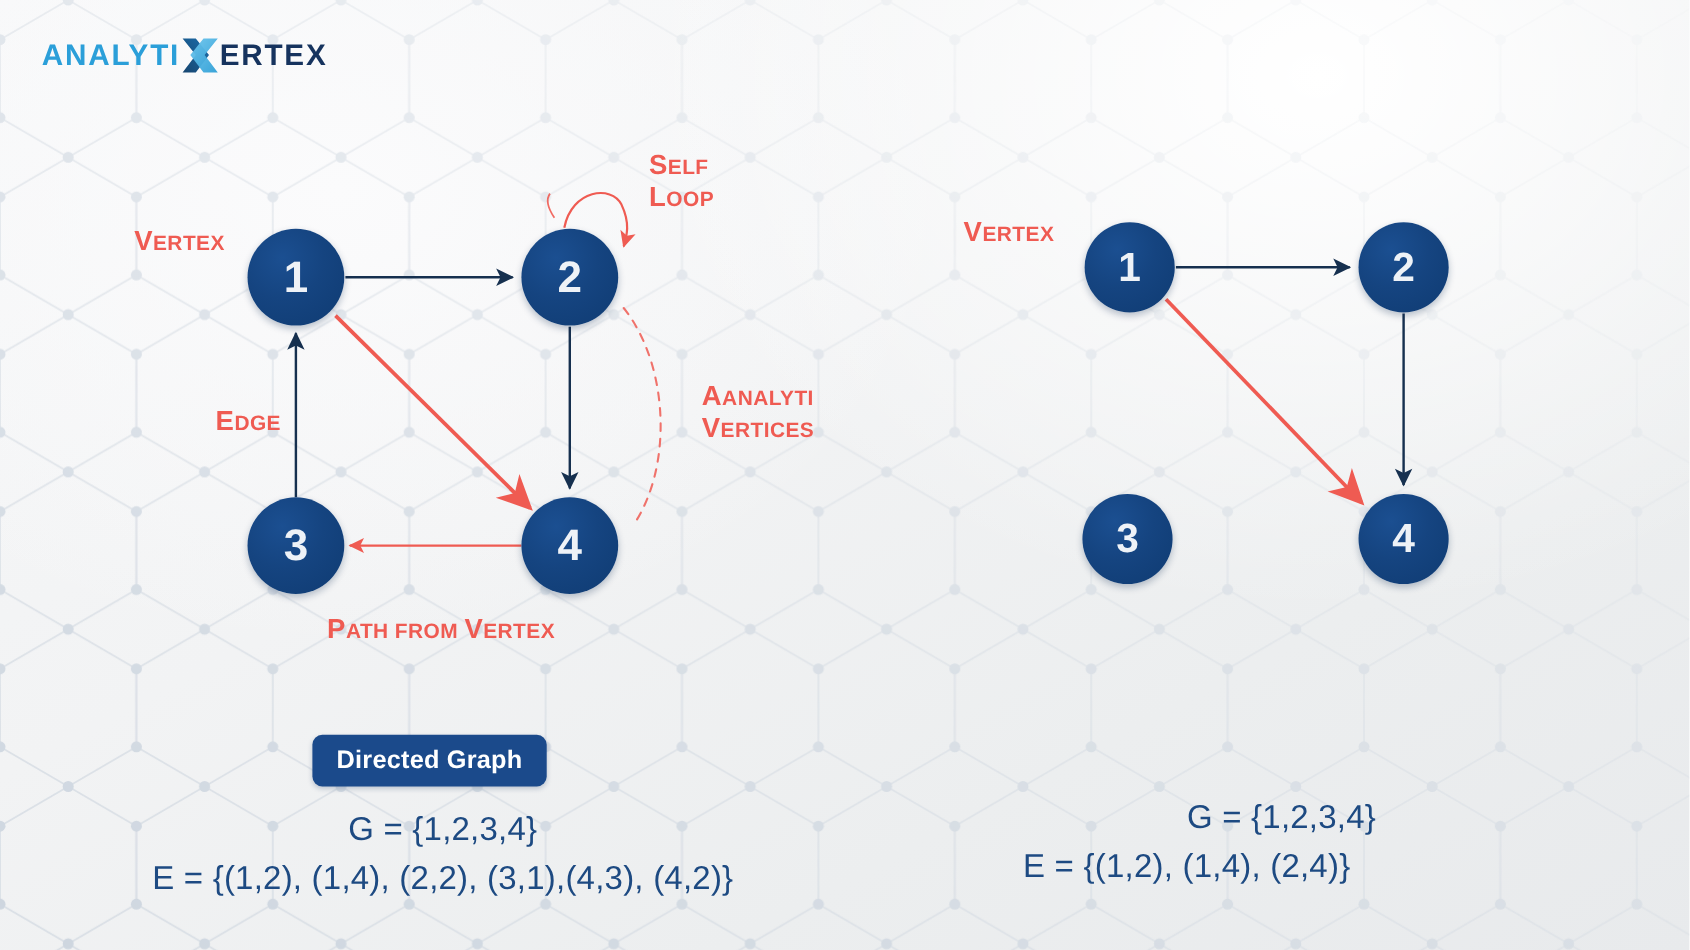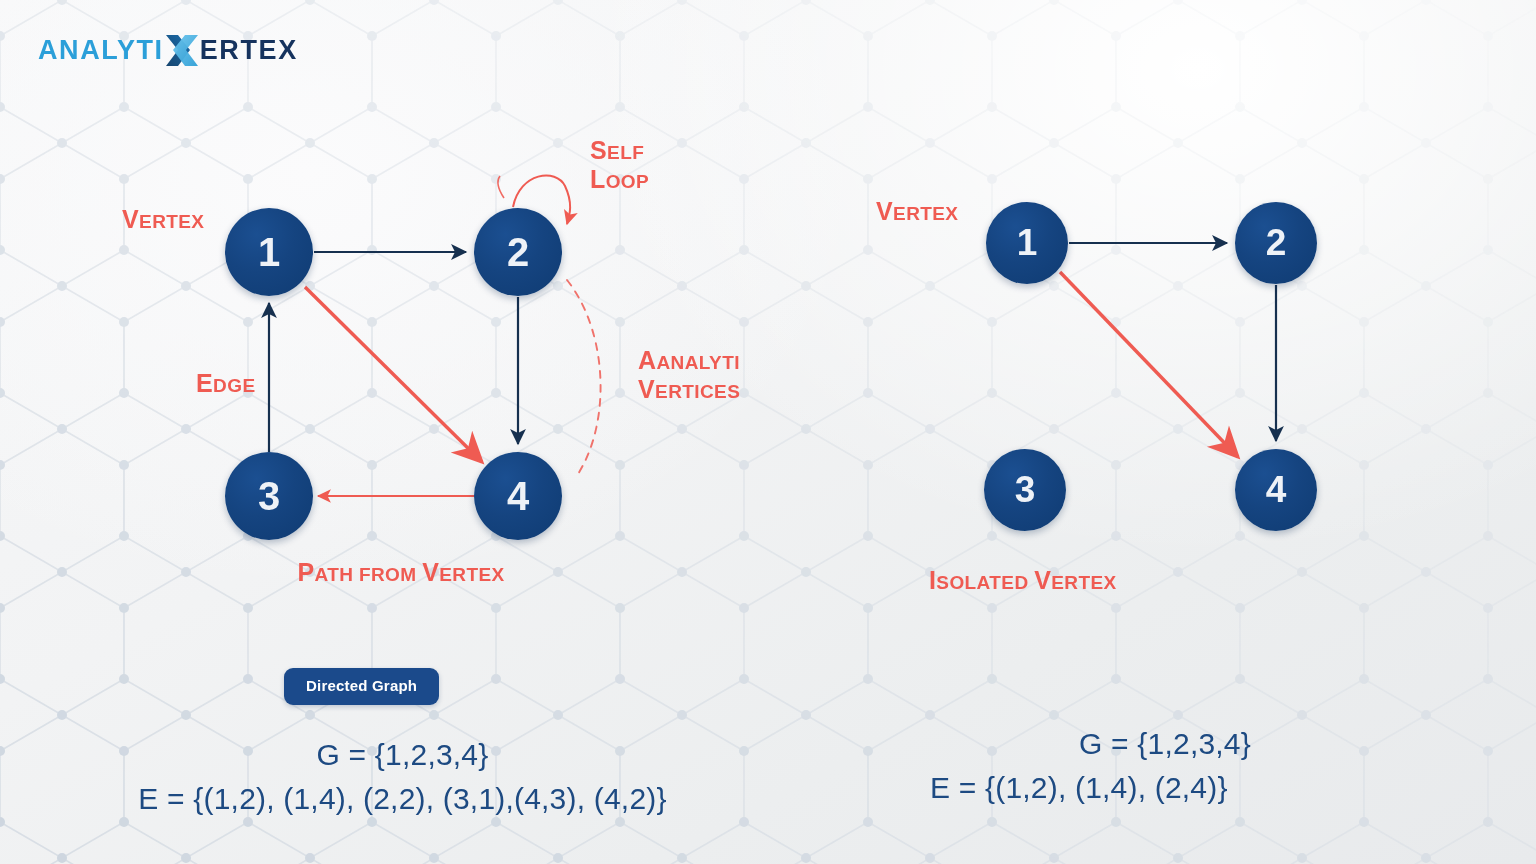--- a/index.html
+++ b/index.html
@@ -66,21 +66,21 @@
   
   .sc { font-size:19px; letter-spacing:0.4px; }
   .sc .c { font-size:25px; }
 
   
   .badge {
     position:absolute;
     background:#1b4a8b;
     color:#ffffff;
     border-radius:9px;
-    font-size:15px;
+    font-size:23px;
     font-weight:700;
     letter-spacing:0.2px;
     padding:9px 22px 11px 22px;
     box-shadow:0 2px 5px rgba(20,52,96,0.22);
     white-space:nowrap;
     user-select:none;
   }
 
   
   .eq {
@@ -249,23 +249,20 @@
   </div>
 
   <div class="ann sc" style="left:296px; top:558px; text-align:center; width:210px;">
     <div><span class="c">P</span><span>ATH FROM </span><span class="c">V</span><span>ERTEX</span></div>
   </div>
 
   <div class="ann sc" style="left:876px; top:197px;">
     <span class="c">V</span><span>ERTEX</span>
   </div>
 
-  <div class="ann sc" style="left:929px; top:566px;">
-    <span class="c">I</span><span>SOLATED </span><span class="c">V</span><span>ERTEX</span>
-  </div>
 
   <div class="badge" style="left:284px; top:668px;">
     <span>Directed Graph</span>
   </div>
 
   <div class="eq" style="left:0px; top:738px; width:805px; text-align:center;">
     <span>G = {1,2,3,4}</span>
   </div>
   <div class="eq" style="left:0px; top:782px; width:805px; text-align:center;">
     <span>E =  {(1,2), (1,4), (2,2), (3,1),(4,3), (4,2)}</span>

